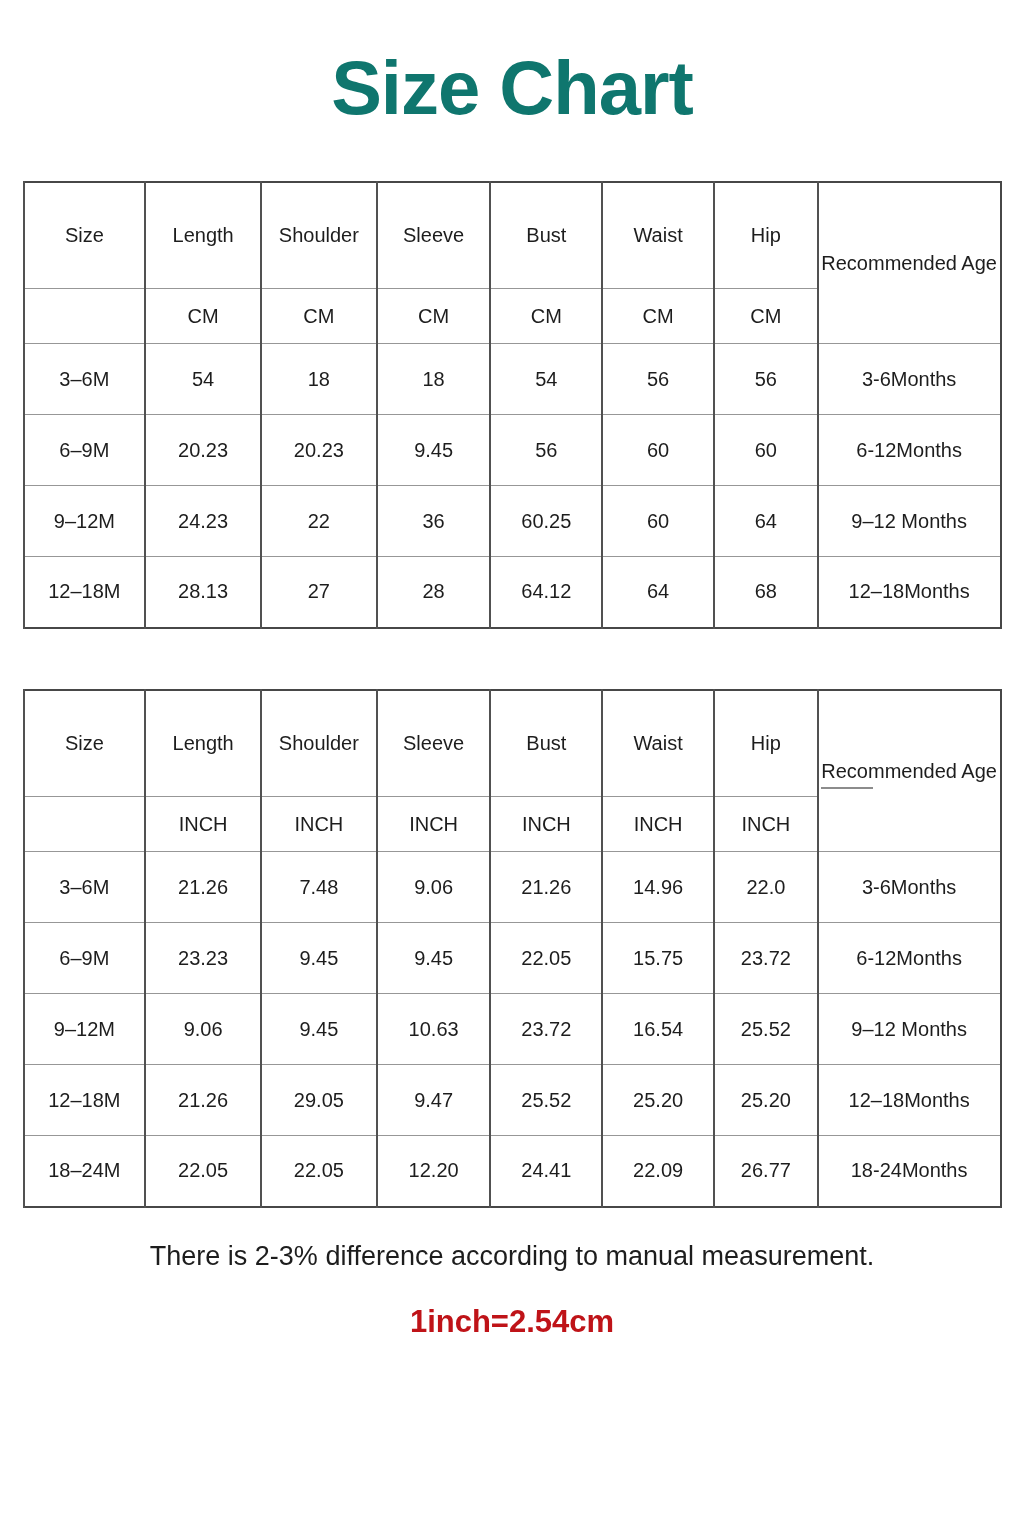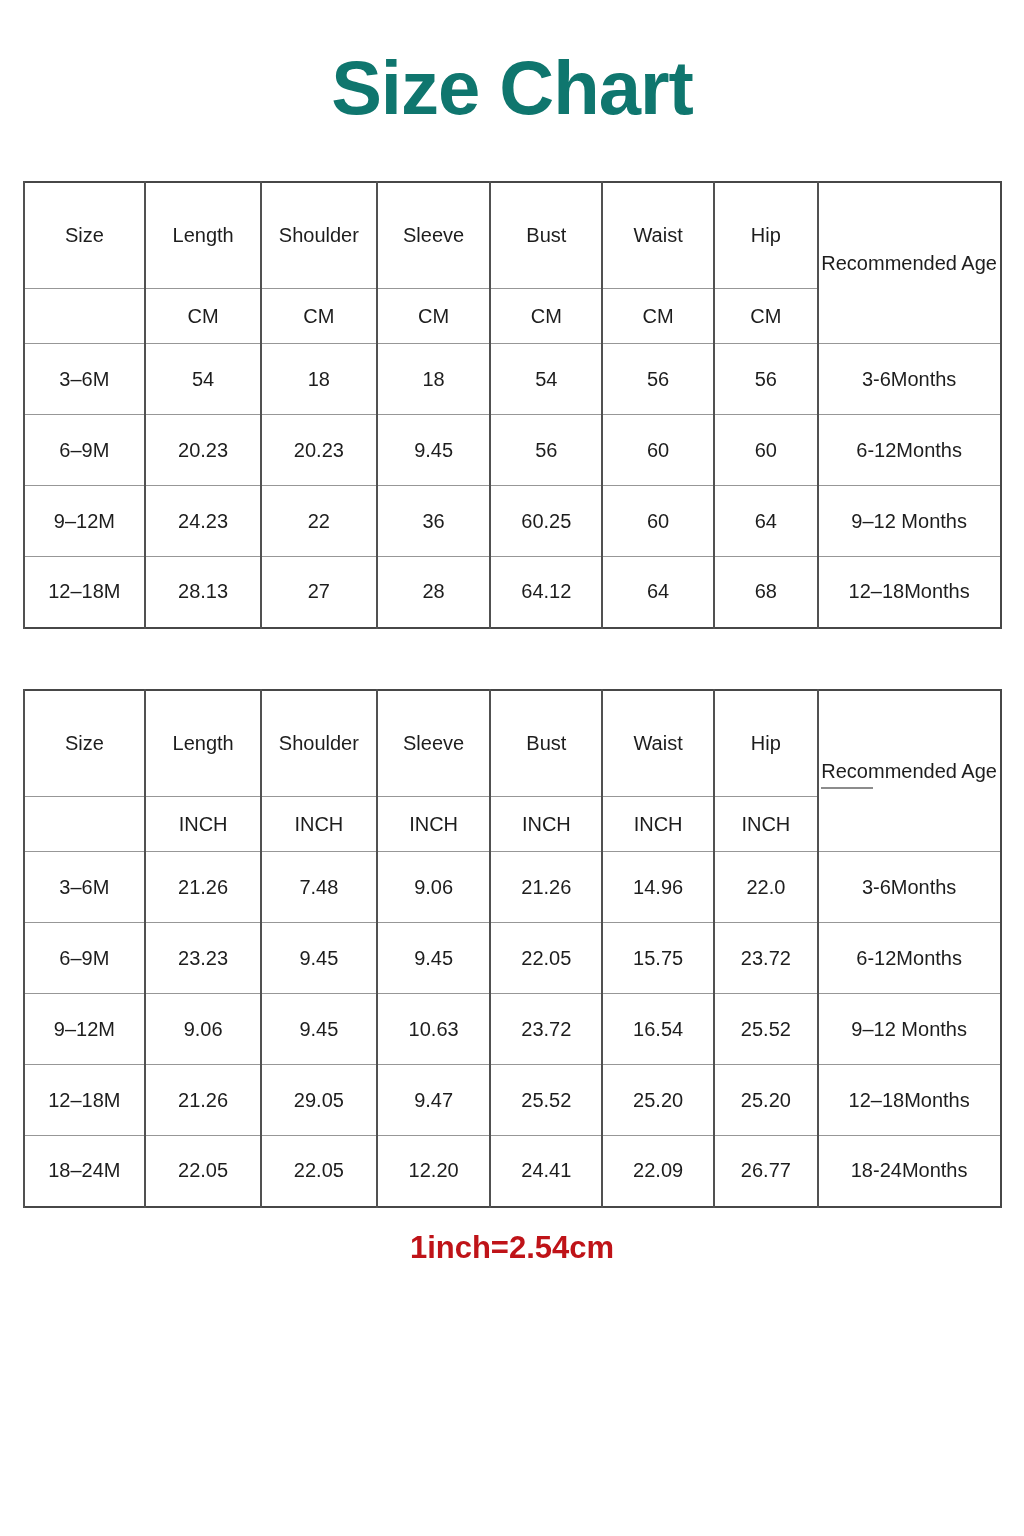--- a/index.html
+++ b/index.html
@@ -246,17 +246,18 @@
             <td>24.41</td>
             <td>22.09</td>
             <td>26.77</td>
             <td>18-24Months</td>
           </tr>
         </tbody>
       </table>
   </div>
 
   <div class="notes">
+    <p class="note-line">There is 2-3% difference according to manual measurement.</p>
   </div>
 
   <div class="conversion" style="color: rgb(191, 19, 24);">1inch=2.54cm</div>
 
 </div>
 
 </body></html>

